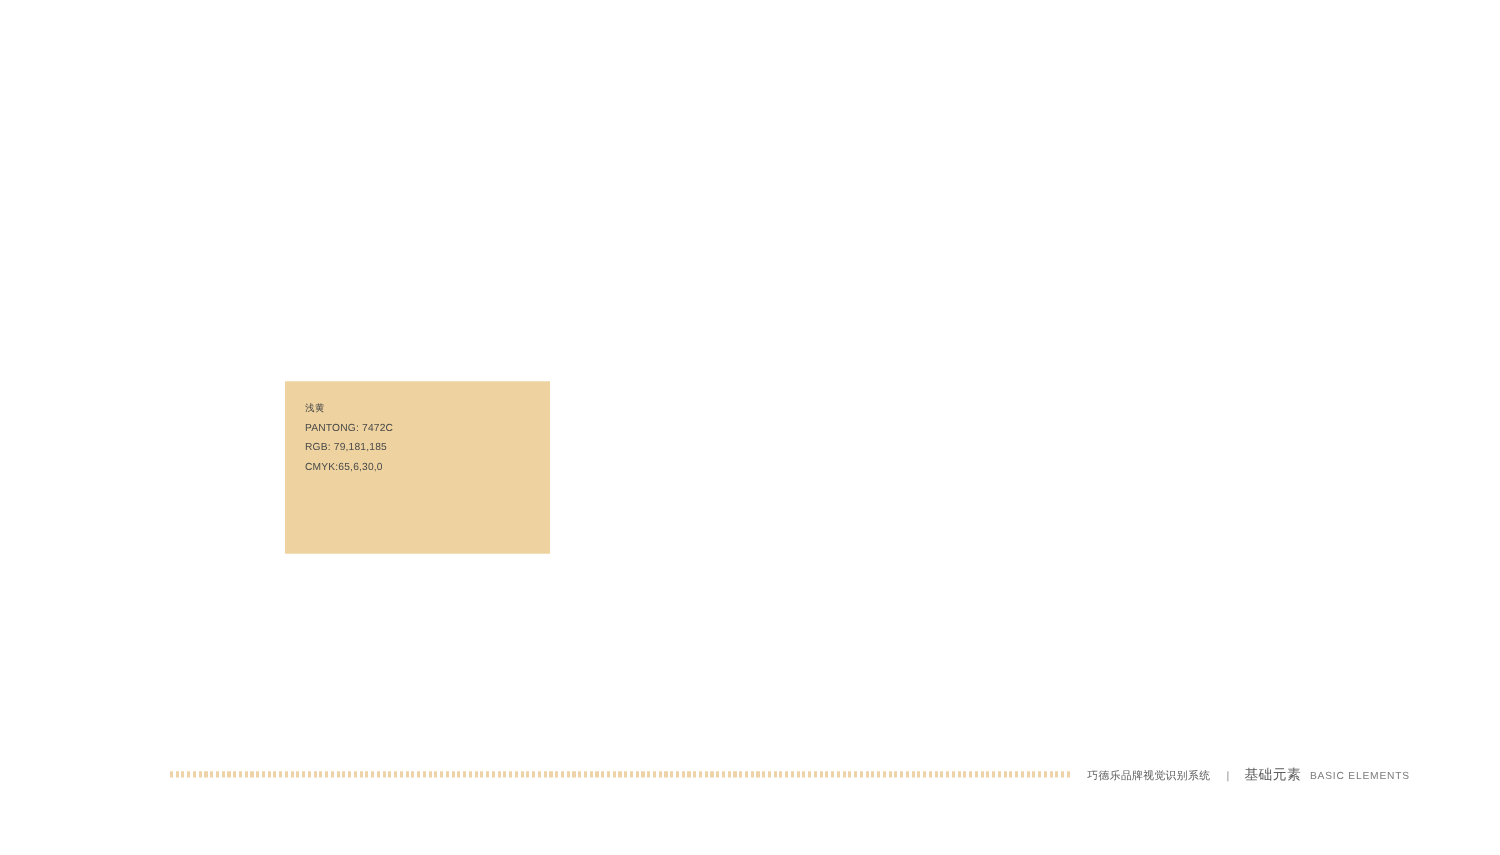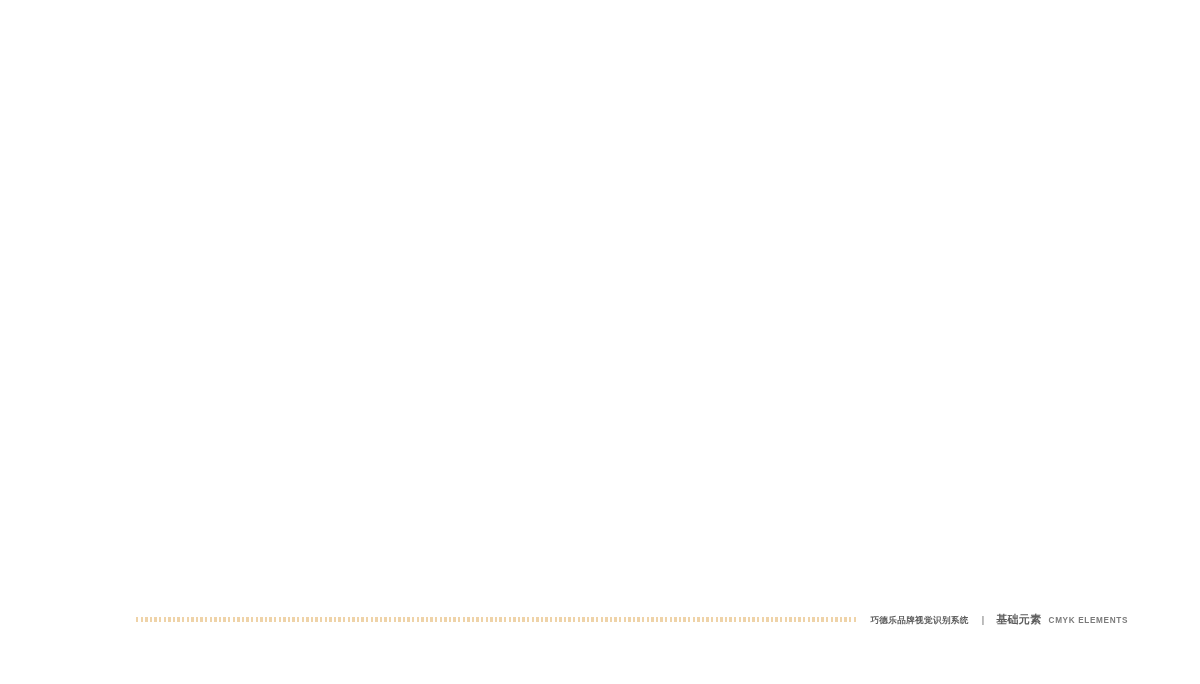--- a/index.html
+++ b/index.html
@@ -139,21 +139,20 @@
   }
 
   .footer-text {
     position: absolute;
     right: 72px;
     top: 4px;
     display: flex;
     align-items: baseline;
     white-space: nowrap;
     color: #6d6d6d;
-    font-weight: bold;
   }
 
   .footer-cn-main {
     font-size: 8.6px;
     letter-spacing: 0.35px;
     color: #5d5d5d;
   }
   .footer-divider {
     font-size: 8.6px;
     margin: 0 12px 0 13px;
@@ -169,26 +168,34 @@
     letter-spacing: 0.65px;
     margin-left: 7px;
     color: #7b7b7b;
   }
 </style>
 </head>
 <body>
 
 <div class="page">
 
+  <div class="swatch" id="swatch-light-yellow">
+    <div class="swatch-label-block">
+      <span class="swatch-line cn">浅黄</span>
+      <span class="swatch-line">PANTONG: 7472C</span>
+      <span class="swatch-line">RGB: 79,181,185</span>
+      <span class="swatch-line">CMYK:65,6,30,0</span>
+    </div>
+  </div>
 
 
 
   <div class="footer">
     <div class="footer-rule"></div>
     <div class="footer-text">
       <span class="footer-cn-main">巧德乐品牌视觉识别系统</span>
       <span class="footer-divider">|</span>
       <span class="footer-cn-sub">基础元素</span>
-      <span class="footer-en">CMYK ELEMENTS</span>
+      <span class="footer-en">BASIC ELEMENTS</span>
     </div>
   </div>
 
 </div>
 
 </body></html>

